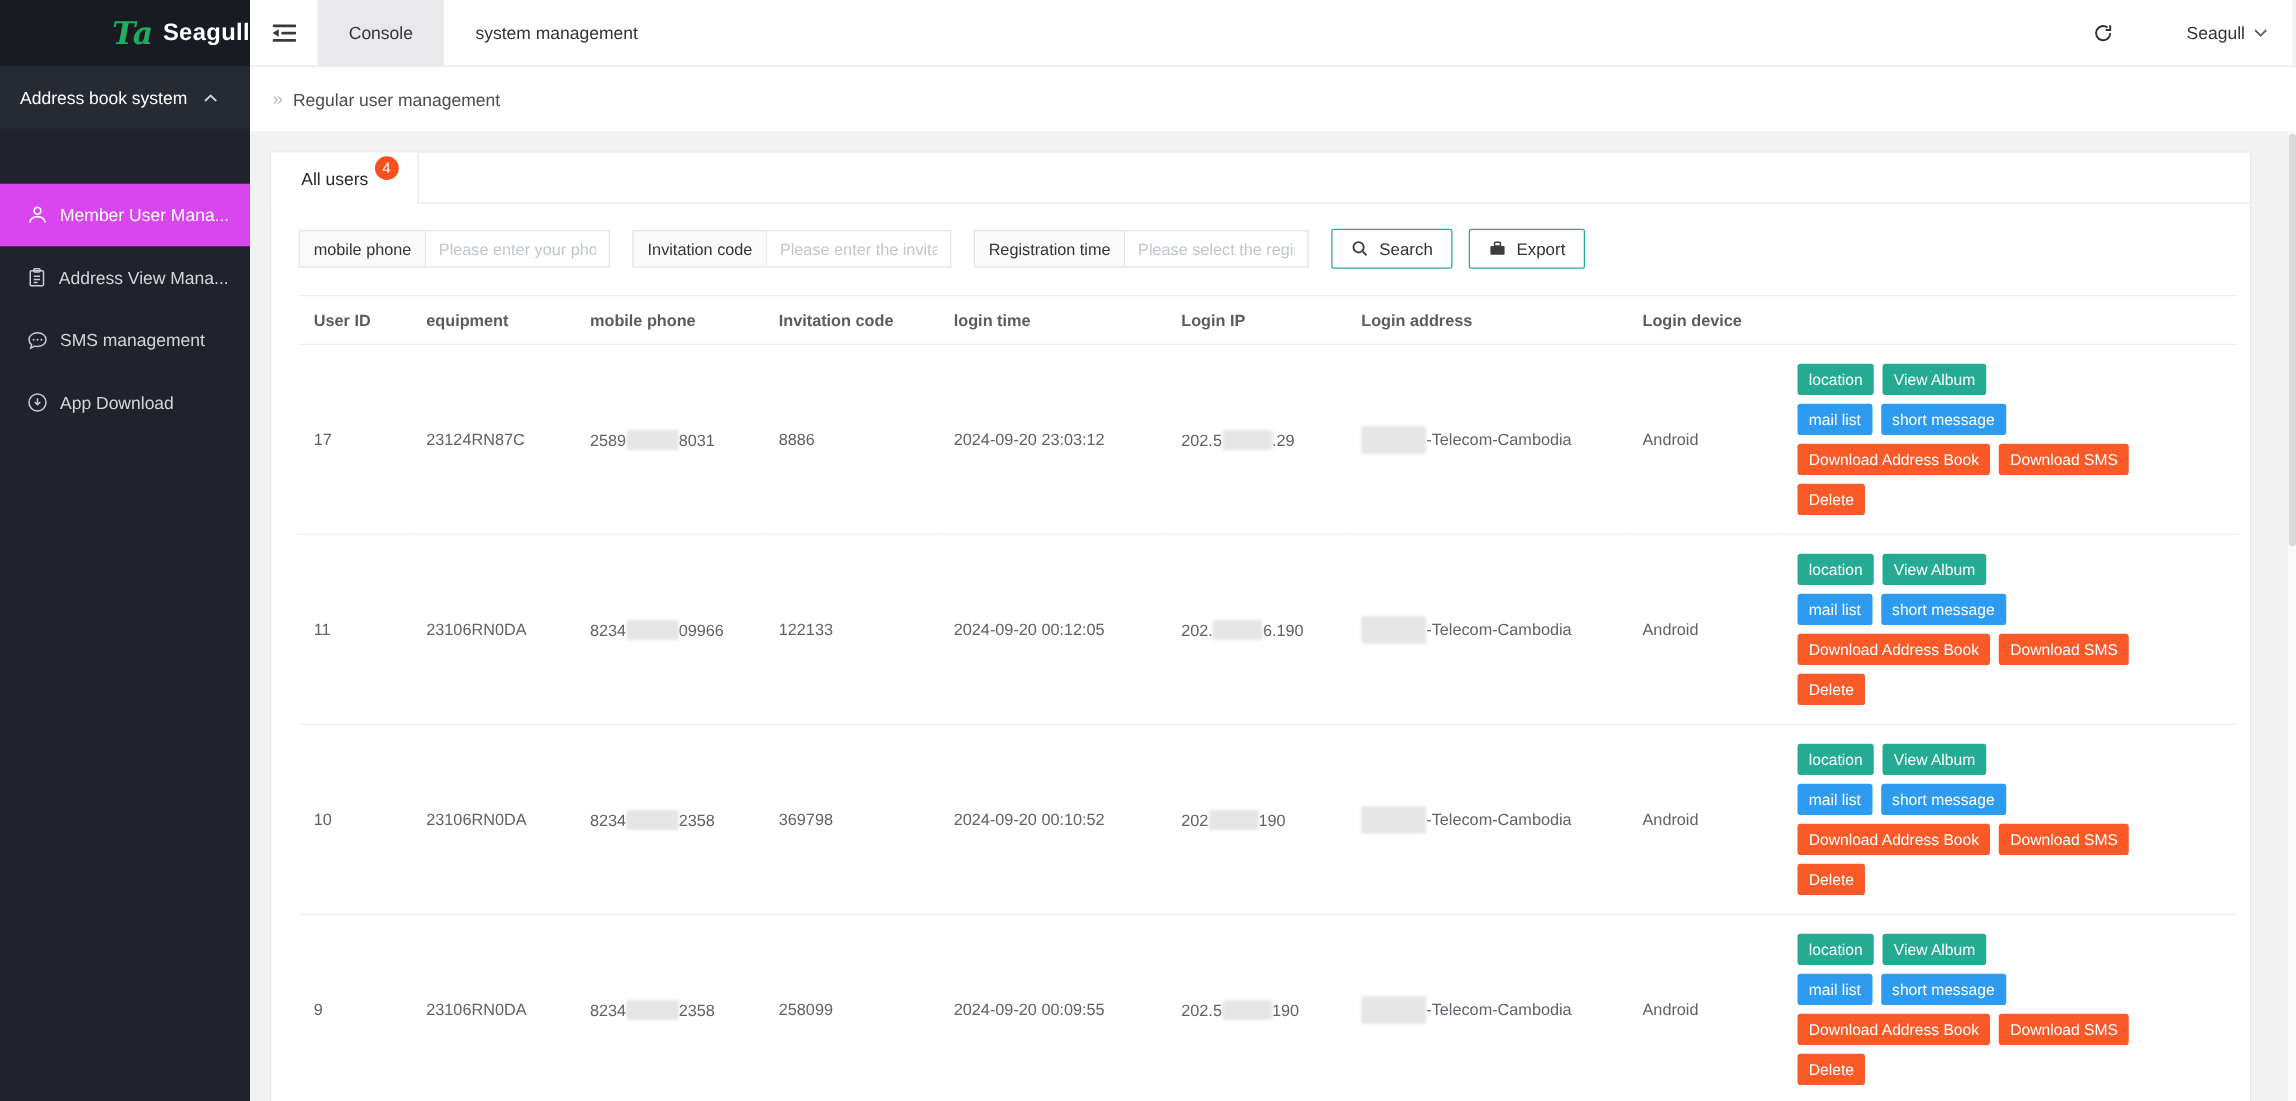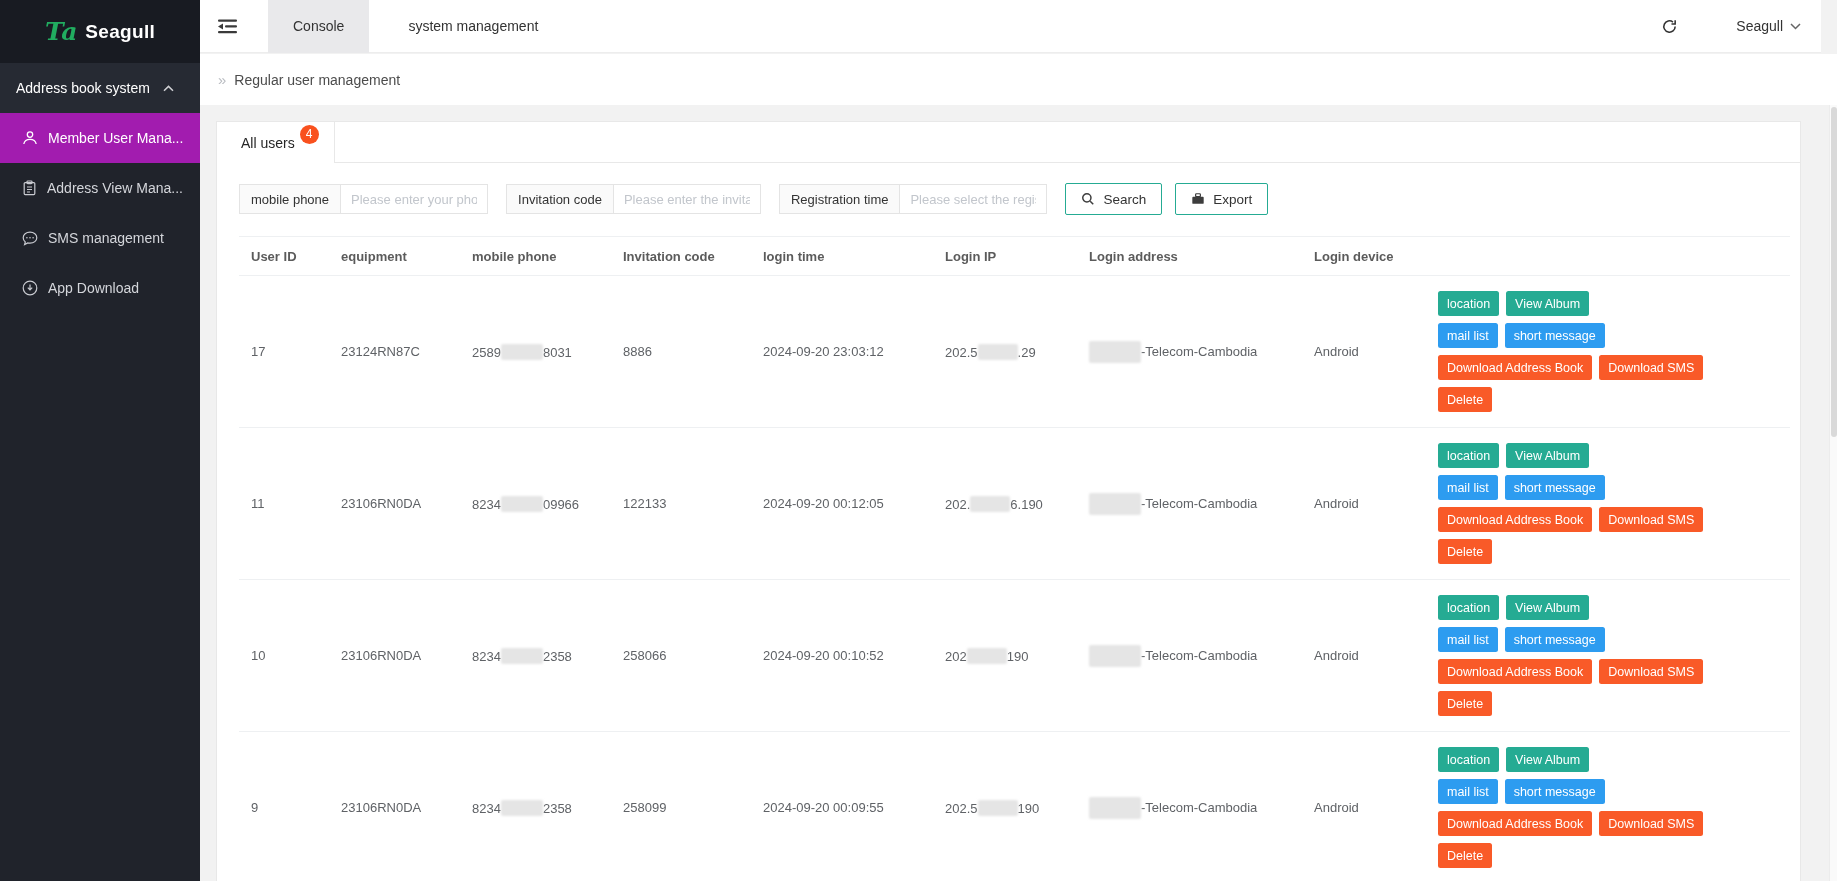--- a/index.html
+++ b/index.html
@@ -4,31 +4,31 @@
 <style>
   * { box-sizing: border-box; }
   html,body { margin:0; padding:0; }
   body {
     width:1837px; height:881px; overflow:hidden; position:relative;
     font-family:"Liberation Sans", sans-serif; background:#f2f2f2;
   }
 
   
   .sidebar { position:absolute; left:0; top:0; width:200px; height:881px; background:#20232b; z-index:5; }
-  .logo { height:63px; background:#181b22; display:flex; align-items:center; justify-content:center; gap:8px; }
+  .logo { height:53px; background:#181b22; display:flex; align-items:center; justify-content:flex-end; gap:8px; }
   .logo-script { font-family:"DejaVu Serif", serif; font-style:italic; font-weight:700; font-size:25px; color:#21ad60; line-height:1; }
   .logo-name { color:#ffffff; font-weight:700; font-size:19px; letter-spacing:.3px; }
   .nav-group { height:50px; background:#262a33; color:#ffffff; display:flex; align-items:center; justify-content:space-between; padding:0 26px 0 16px; font-size:14px; cursor:pointer;text-align:right; }
   .nav-item { height:50px; display:flex; align-items:center; gap:10px; padding-left:22px; color:#d4d6db; font-size:14px; cursor:pointer; white-space:nowrap; }
   .nav-item .ni-icon { display:flex; color:#c9cbd1; }
-  .nav-item.active { background:#a21caf; color:#ffffff; }
+  .nav-item.active { background:#d946ef; color:#ffffff;margin-top:44px; }
   .nav-item.active .ni-icon { color:#ffffff; }
 
   
-  .topbar { position:absolute; left:200px; top:0; right:16px; height:53px; background:#fff; border-bottom:1px solid #ededed; display:flex; align-items:center;gap:14px; }
+  .topbar { position:absolute; left:200px; top:0; right:3px; height:53px; background:#fff; border-bottom:1px solid #ededed; display:flex; align-items:center; }
   .collapse-btn { margin-left:18px; display:flex; align-items:center; cursor:pointer; }
   .h-tab { height:53px; display:flex; align-items:center; padding:0 25px; font-size:14px; color:#333; cursor:pointer; }
   .h-tab.active { background:#e9e9eb; margin-left:17px; }
   .topbar-right { margin-left:auto; display:flex; align-items:center; gap:58px; padding-right:20px; }
   .refresh-btn { display:flex; cursor:pointer; }
   .user-menu { display:flex; align-items:center; gap:7px; font-size:14px; color:#333; cursor:pointer; }
 
   
   .breadcrumb { position:absolute; left:200px; top:54px; right:0; height:51px; background:#fff; display:flex; align-items:center; padding-left:18px; gap:8px; font-size:14px; color:#4c4c4c; }
   .crumb-icon { color:#b9bcc1; font-size:15px; line-height:1; }
@@ -288,21 +288,21 @@
                   <div class="act-line">
                     <button class="act orange">Delete</button>
                   </div>
                 </div>
               </td>
             </tr>
             <tr>
               <td>10</td>
               <td>23106RN0DA</td>
               <td>8234<span class="redact" style="width: 42px; height: 16px;"></span>2358</td>
-              <td>258066</td>
+              <td>369798</td>
               <td>2024-09-20 00:10:52</td>
               <td>202<span class="redact" style="width: 40px; height: 16px;"></span>190</td>
               <td><span class="redact tall" style="width: 52px; height: 22px;"></span>-Telecom-Cambodia</td>
               <td>Android</td>
               <td>
                 <div class="actions">
                   <div class="act-line">
                     <button class="act teal">location</button>
                     <button class="act teal">View Album</button>
                   </div>

